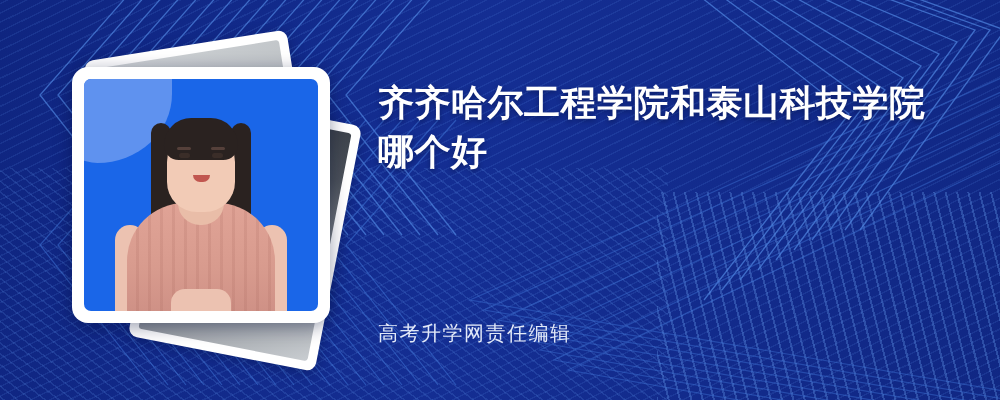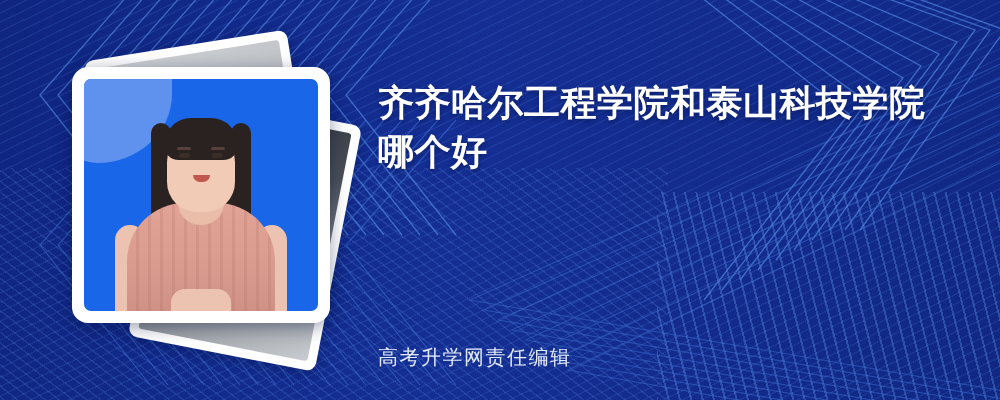--- a/index.html
+++ b/index.html
@@ -349,21 +349,20 @@
   }
 
   .author-role {
     position: absolute;
     top: 320px;
     left: 0;
     color: #e2e9f8;
     font-size: 20px;
     font-weight: normal;
     letter-spacing: 1.5px;
-    margin-top: 24px;
   }
 </style>
 </head>
 <body>
 
 <div class="banner">
 
   <div class="bg-layer">
     <div class="bg-base"></div>
     <div class="hatch-wide"></div>

